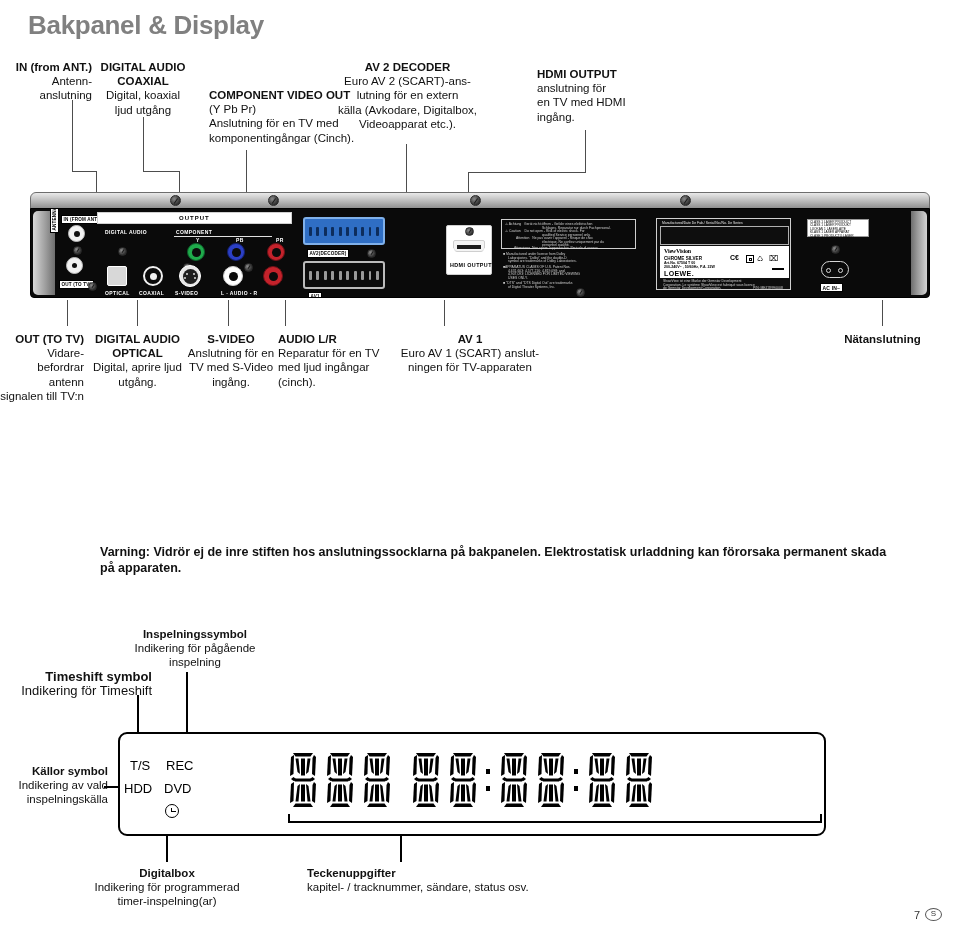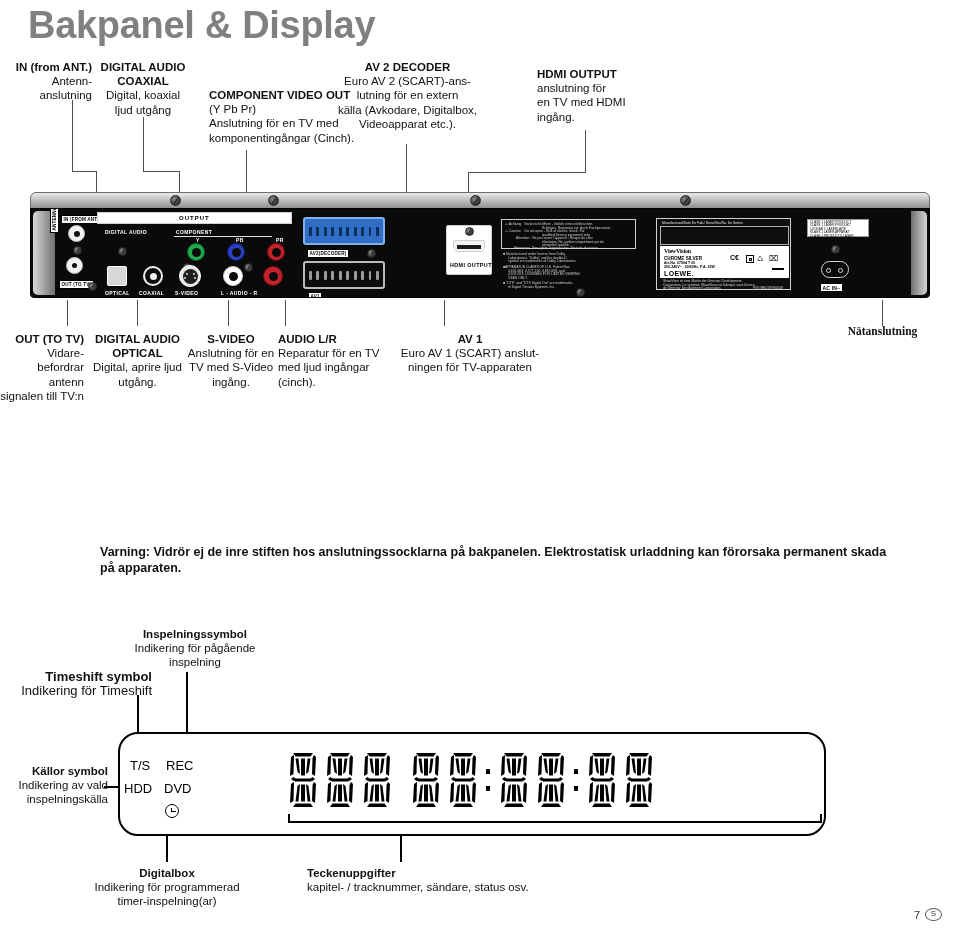--- a/index.html
+++ b/index.html
@@ -10,21 +10,21 @@
     color:#111;
     position:relative;
     overflow:hidden;
     -webkit-font-smoothing:antialiased;
   }
   .abs{position:absolute;}
 
   
   #page-title{
     left:28px;top:6px;
-    font-size:38px;font-weight:bold;
+    font-size:26px;font-weight:bold;
     color:#808080;
     letter-spacing:-0.3px;
     line-height:38px;
   }
 
   
   .callout{font-size:11.5px;line-height:14.2px;}
   .callout .hd{font-weight:bold;}
   .ta-r{text-align:right;}
   .ta-c{text-align:center;}
@@ -157,21 +157,21 @@
 
   
   #warning{
     left:100px;top:544px;width:790px;
     font-size:12.5px;font-weight:bold;line-height:16px;
   }
 
   
   #display-panel{
     position:absolute;left:118px;top:732px;width:708px;height:104px;
-    border:2px solid #000;border-radius:20px;box-sizing:border-box;
+    border:2px solid #000;border-radius:9px;box-sizing:border-box;
     background:#fff;
   }
   .dp-txt{position:absolute;font-size:13px;line-height:15px;color:#000;}
   .seg-wrap{position:absolute;left:168px;top:18px;display:flex;align-items:center;}
   .seg{position:relative;width:30px;height:56px;margin-right:7px;}
   .colon{position:relative;width:7px;height:56px;margin-right:7px;}
   .colon b{position:absolute;left:1px;width:4px;height:5px;background:#000;}
   .colon b.t{top:17px;}
   .colon b.b{top:34px;}
   .bracket{
@@ -465,21 +465,21 @@
   <div>med ljud ingångar</div>
   <div>(cinch).</div>
 </div>
 
 <div class="abs callout ta-c" style="left:390px;top:332px;width:160px;">
   <div class="hd">AV 1</div>
   <div>Euro AV 1 (SCART) anslut-</div>
   <div>ningen för TV-apparaten</div>
 </div>
 
-<div class="abs callout ta-c" style="left:820px;top:324px;width:125px;font-family:Liberation Serif, serif;">
+<div class="abs callout ta-c" style="left:820px;top:332px;width:125px;">
   <div class="hd">Nätanslutning</div>
 </div>
 
 <div class="abs" id="warning">Varning: Vidrör ej de inre stiften hos anslutningssocklarna på bakpanelen. Elektrostatisk urladdning kan förorsaka permanent skada på apparaten.</div>
 
 <div class="abs callout ta-c" style="left:110px;top:627px;width:170px;font-size:11.5px;">
   <div class="hd">Inspelningssymbol</div>
   <div>Indikering för pågående</div>
   <div>inspelning</div>
 </div>

